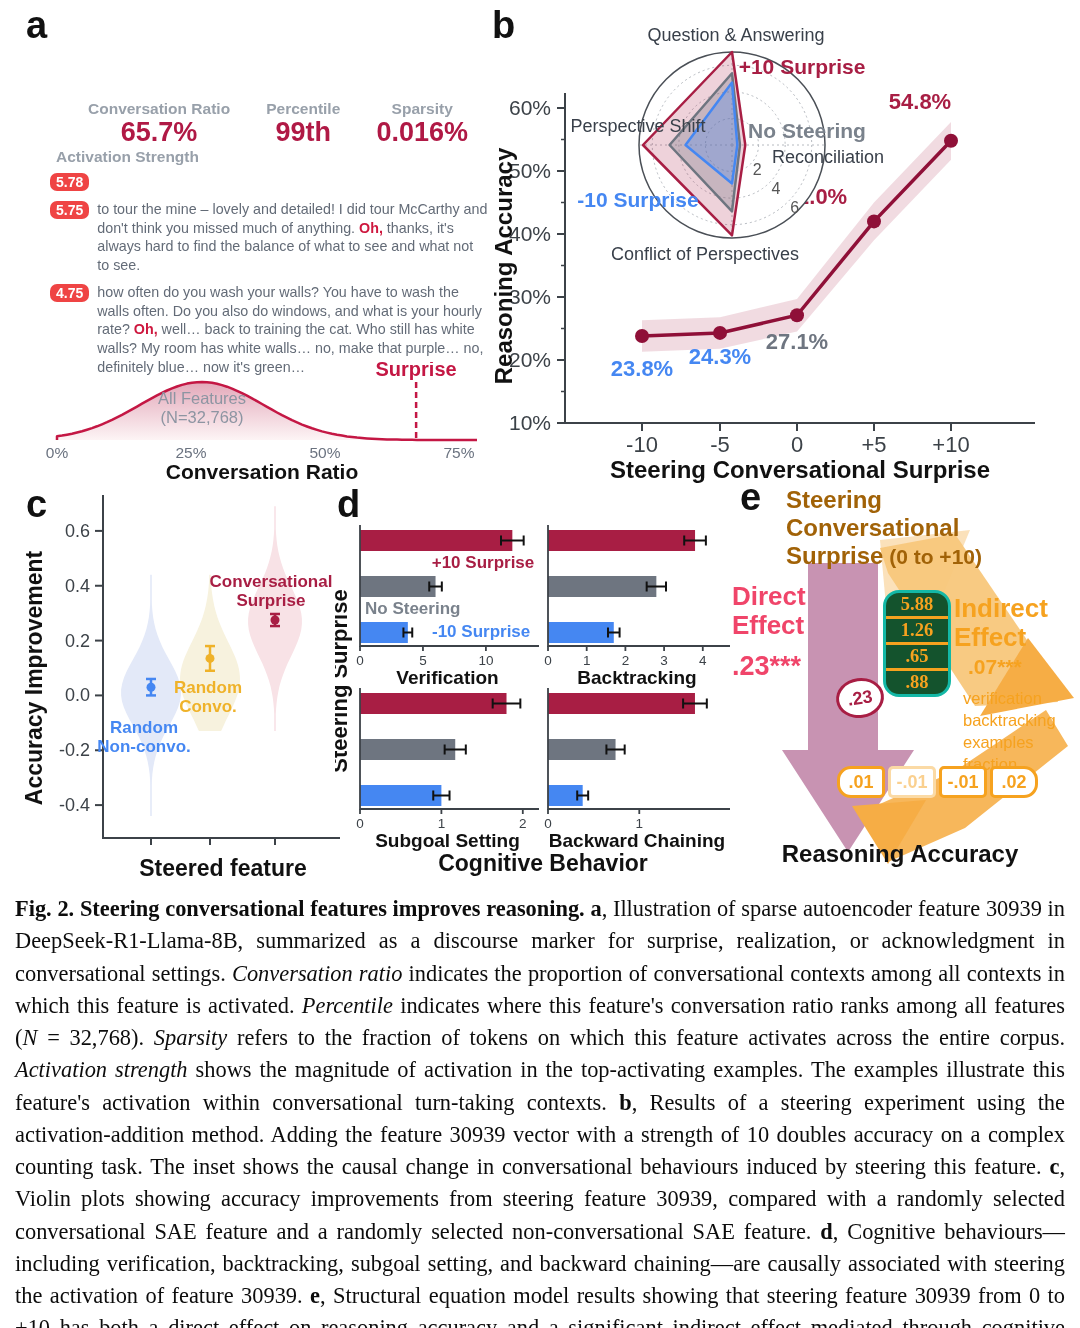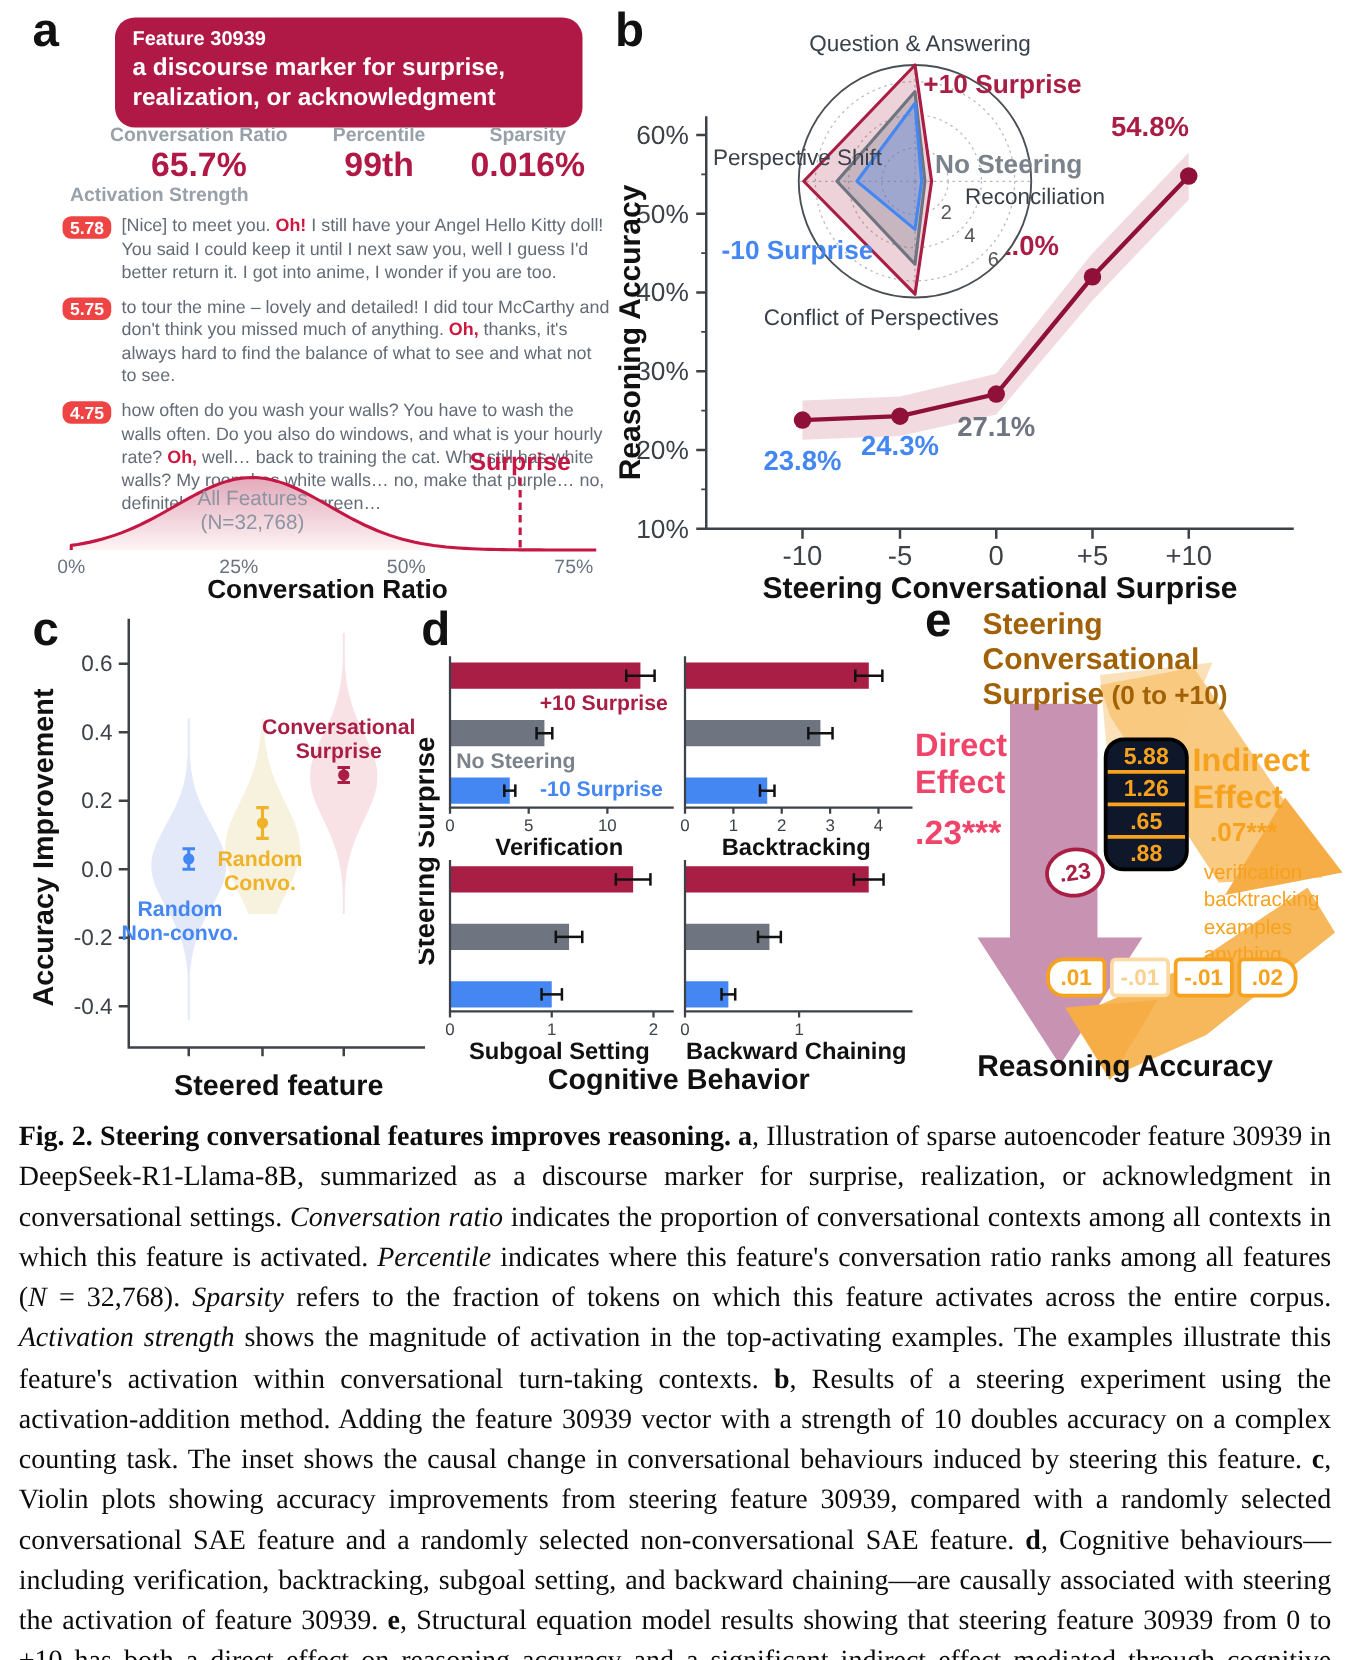--- a/index.html
+++ b/index.html
@@ -33,22 +33,22 @@
   
   #panel-e{left:730px;top:478px;width:350px;height:412px;}
   #e-arrows{position:absolute;left:0;top:0;}
   .e-title{position:absolute;left:56px;top:8px;color:#a16207;font-size:24px;font-weight:800;line-height:1.16;}
   .e-title .lite{font-weight:600;font-size:21px;}
   .e-direct{position:absolute;left:2px;top:104px;color:#F0456A;font-weight:800;font-size:26px;line-height:1.1;}
   .e-direct .val{font-size:27px;font-weight:700;margin-top:13px;}
   .e-indirect{position:absolute;left:224px;top:116px;color:#F6A21F;font-weight:800;font-size:26px;line-height:1.1;}
   .e-indirect .val{font-size:21px;font-weight:700;margin-top:4px;margin-left:14px;}
   .e-mediators{position:absolute;left:233px;top:210px;color:#F6A21F;font-size:16.5px;font-weight:500;line-height:1.33;}
-  #e-pills{position:absolute;left:153px;top:112px;width:62px;border:3px solid #000000;border-radius:16px;
-           overflow:hidden;background:#0f172a;}
+  #e-pills{position:absolute;left:153px;top:112px;width:62px;border:3px solid #14b8a6;border-radius:16px;
+           overflow:hidden;background:#14532d;font-family:Liberation Serif, serif;}
   .pill-cell{height:23px;line-height:23px;text-align:center;color:#F6A21F;font-weight:800;font-size:18.5px;
              border-bottom:3px solid #F6A21F;}
   .pill-cell:last-child{border-bottom:none;}
   .e-circle{position:absolute;left:106px;top:200px;width:42px;height:34px;background:#fff;
             border:3.5px solid #A81E44;border-radius:50%;color:#A81E44;font-weight:800;font-size:18px;
             text-align:center;line-height:34px;transform:rotate(-8deg);}
   #e-coefrow{position:absolute;left:107px;top:288px;display:flex;gap:3px;}
   .coef-cell{min-width:36px;height:26px;line-height:26px;padding:0 3px;background:#fff;text-align:center;
              border:3px solid #F6A21F;color:#F6A21F;font-weight:800;font-size:18px;border-radius:5px;}
   .coef-cell.first{border-radius:14px 5px 5px 14px;}
@@ -63,43 +63,38 @@
   #caption .cap-i{font-style:italic;}
   svg text{font-family:"Liberation Sans",sans-serif;}
 </style>
 </head>
 <body>
 
 <div id="page">
 
   <section id="panel-a">
     <div class="plabel" style="left:6px;top:-6px;">a</div>
-    <div class="feat-card">
-      <div class="feat-id">Feature 30939</div>
-      <div class="feat-desc">a discourse marker for surprise, realization, or acknowledgment</div>
-    </div>
     <div class="stats" id="stats-row">
         <div>
           <div class="stat-label">Conversation Ratio</div>
           <div class="stat-value">65.7%</div>
         </div>
         <div>
           <div class="stat-label">Percentile</div>
           <div class="stat-value">99th</div>
         </div>
         <div>
           <div class="stat-label">Sparsity</div>
           <div class="stat-value">0.016%</div>
         </div>
       </div>
     <div class="act-label">Activation Strength</div>
     <div id="examples">
         <div class="ex-row">
           <span class="ex-score">5.78</span>
-          <p class="ex-text"><span>[Nice] to meet you. </span><span class="hl">Oh!</span><span> I still have your Angel Hello Kitty doll! You said I could keep it until I next saw you, well I guess I'd better return it. I got into anime, I wonder if you are too.</span></p>
         </div>
         <div class="ex-row">
           <span class="ex-score">5.75</span>
           <p class="ex-text"><span>to tour the mine – lovely and detailed! I did tour McCarthy and don't think you missed much of anything. </span><span class="hl">Oh,</span><span> thanks, it's always hard to find the balance of what to see and what not to see.</span></p>
         </div>
         <div class="ex-row">
           <span class="ex-score">4.75</span>
           <p class="ex-text"><span>how often do you wash your walls? You have to wash the walls often. Do you also do windows, and what is your hourly rate? </span><span class="hl">Oh,</span><span> well… back to training the cat. Who still has white walls? My room has white walls… no, make that purple… no, definitely blue… now it's green…</span></p>
         </div>
       </div>
@@ -359,21 +354,21 @@
       </div>
     <div class="e-indirect">
       <div>Indirect</div>
       <div>Effect</div>
       <div class="val">.07***</div>
     </div>
     <div class="e-mediators" id="e-mediators">
         <div>verification</div>
         <div>backtracking</div>
         <div>examples</div>
-        <div>anything</div>
+        <div>fraction</div>
       </div>
     <div class="e-circle">.23</div>
     <div id="e-coefrow">
         <div class="coef-cell first">.01</div>
         <div class="coef-cell ns">-.01</div>
         <div class="coef-cell">-.01</div>
         <div class="coef-cell last">.02</div>
       </div>
     <div class="e-outcome">Reasoning Accuracy</div>
   </section>

